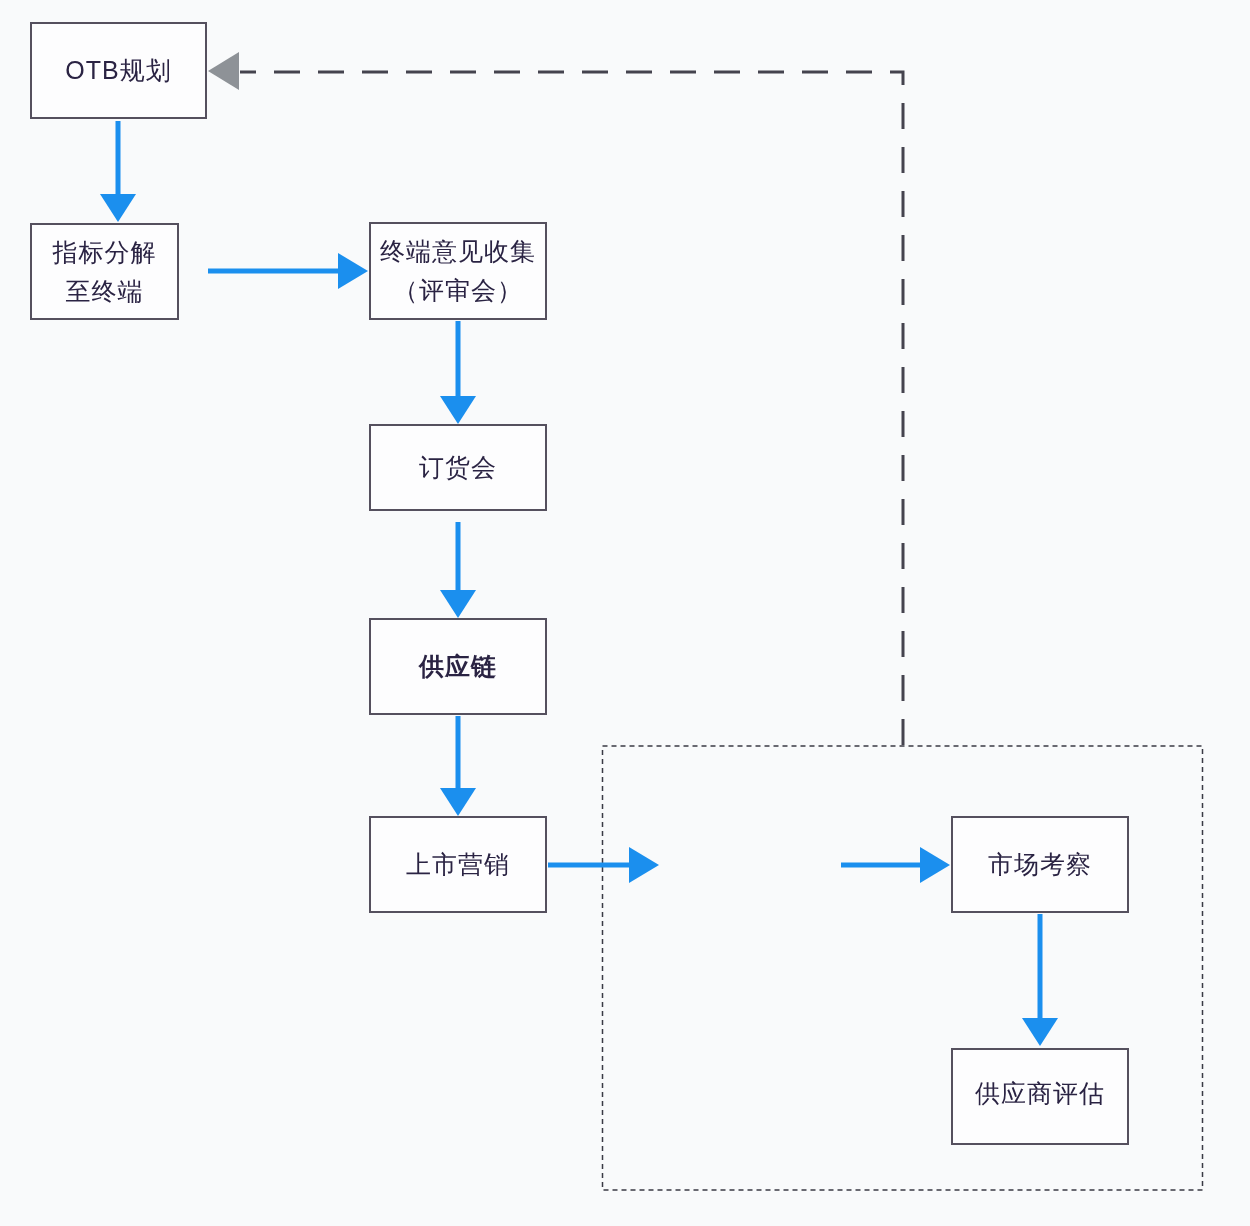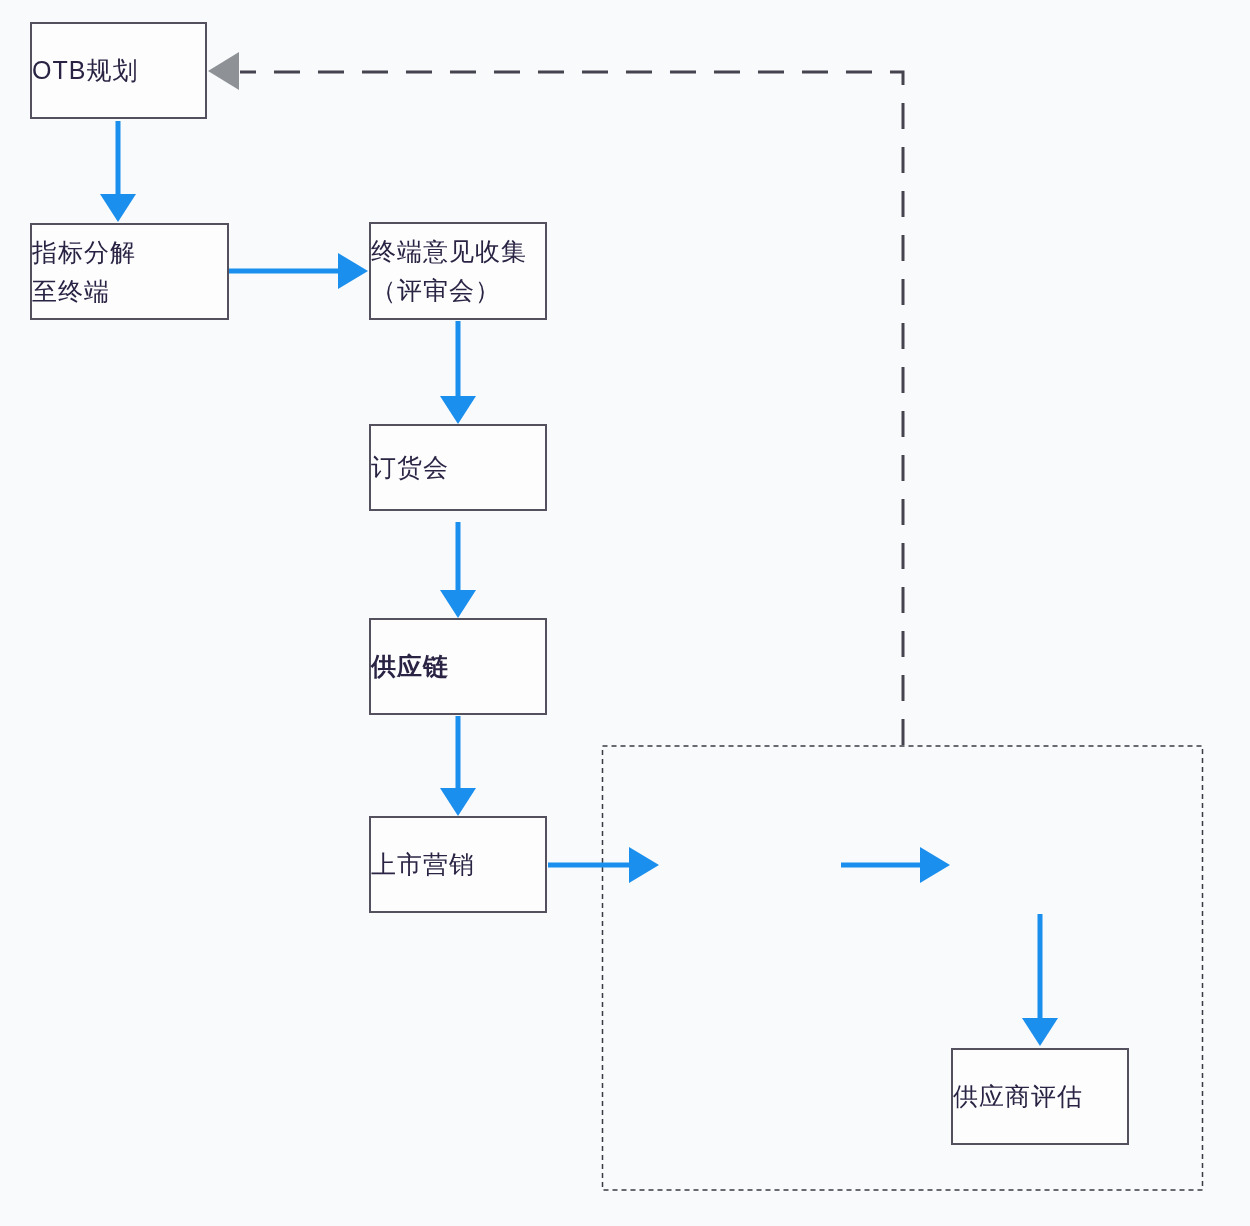--- a/index.html
+++ b/index.html
@@ -20,21 +20,21 @@
     top: 0;
     display: block;
   }
   .node {
     position: absolute;
     box-sizing: border-box;
     border: 2px solid var(--c-box_border, #55505e);
     background: var(--c-box_fill, #fdfdfe);
     display: flex;
     flex-direction: column;
-    align-items: flex-start;
+    align-items: center;
     justify-content: center;
     text-align: center;
     font-size: 25px;
     line-height: 1.55;
     letter-spacing: 1px;
     color: var(--c-text, #2a2343);
   }
   
   .blue-stem  { stroke: var(--c-arrow_blue, #1b8fee); stroke-width: 5; }
   .blue-head  { fill:   var(--c-arrow_blue, #1b8fee); }
@@ -94,21 +94,21 @@
     <g>
       <line x1="1040" y1="914" x2="1040" y2="1019" class="blue-stem"></line>
       <polygon points="1040,1046 1022,1018 1058,1018" class="blue-head"></polygon>
     </g>
   </svg>
 
   <div class="node" style="left:30px; top:22px; width:177px; height:97px;">
     <span>OTB规划</span>
   </div>
 
-  <div class="node" style="left:30px; top:223px; width:199px; height:97px;">
+  <div class="node" style="left:30px; top:223px; width:149px; height:97px;">
     <span>指标分解</span>
     <span>至终端</span>
   </div>
 
   <div class="node" style="left:369px; top:222px; width:178px; height:98px;">
     <span>终端意见收集</span>
     <span>（评审会）</span>
   </div>
 
   <div class="node" style="left:369px; top:424px; width:178px; height:87px;">
@@ -117,18 +117,21 @@
 
   <div class="node" style="left:369px; top:618px; width:178px; height:97px;font-weight:bold;">
     <span>供应链</span>
   </div>
 
   <div class="node" style="left:369px; top:816px; width:178px; height:97px;">
     <span>上市营销</span>
   </div>
 
 
+  <div class="node" style="left:951px; top:816px; width:178px; height:97px;">
+    <span>市场考察</span>
+  </div>
 
-  <div class="node" style="left:951px; top:1048px; width:178px; height:97px;">
+  <div class="node" style="left:951px; top:1048px; width:178px; height:97px;font-family:Liberation Mono, monospace;">
     <span>供应商评估</span>
   </div>
 
 </div>
 
 </body></html>

